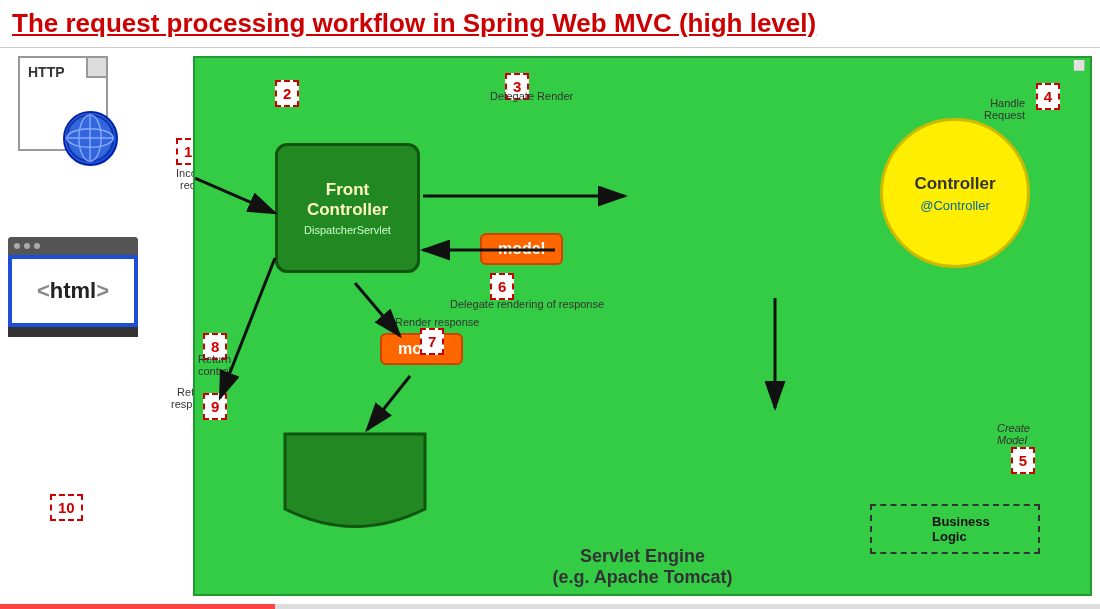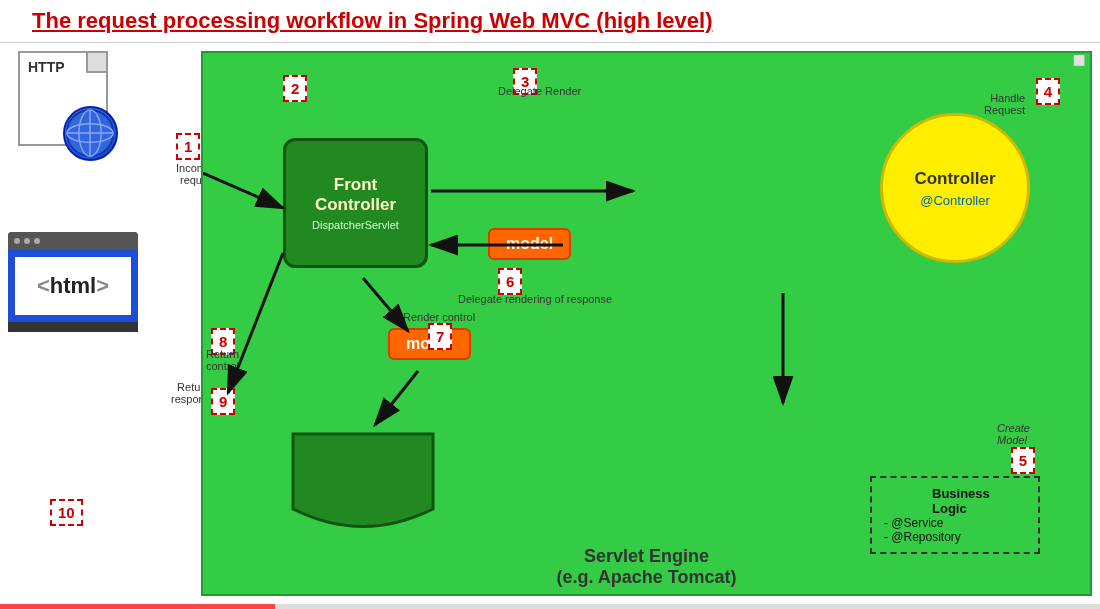--- a/index.html
+++ b/index.html
@@ -16,31 +16,29 @@
       background: white;
       display: flex;
       flex-direction: column;
     }
     .title-bar {
       background: white;
       padding: 8px 12px;
       border-bottom: 1px solid #ccc;
     }
     .title-text {
-      font-size: 22px;
+      font-size: 26px;
       font-weight: bold;
       color: #cc0000;
       text-decoration: underline;
-      margin-left: 20px;
     }
     .content-area {
       display: flex;
       flex: 1;
       padding: 8px;
-      gap: 8px;
       background: white;
       position: relative;
     }
     .left-panel {
       width: 185px;
       display: flex;
       flex-direction: column;
       gap: 6px;
       position: relative;
       flex-shrink: 0;
@@ -111,21 +109,21 @@
       height: 6px;
       background: #aaa;
       border-radius: 50%;
     }
     .browser-body {
       background: white;
       height: 72px;
       display: flex;
       align-items: center;
       justify-content: center;
-      border: 7px solid #1d4ed8;
+      border: 4px solid #1d4ed8;
     }
     .html-text {
       font-size: 22px;
       font-weight: bold;
       color: #222;
     }
     .html-text span {
       color: #888;
     }
     .dashed-box {
@@ -320,21 +318,21 @@
           <div class="browser-body">
             <span class="html-text"><span>&lt;</span>html<span>&gt;</span></span>
           </div>
         </div>
       </div>
 
       <div style="position:absolute; top:330px; left:163px;">
         <div style="font-size:11px; color:#333; text-align:center;">Return<br>response</div>
       </div>
 
-      <div style="position:absolute; top:448px; left:42px;">
+      <div style="position:absolute; top:438px; left:42px;">
         <div class="dashed-box">
           <span class="step-number">10</span>
         </div>
       </div>
 
     </div>
 
     <div class="diagram-area" style="position:relative;">
 
       <div style="position:absolute; top:2px; right:4px; font-size:10px; color:#555;">⬜</div>
@@ -372,40 +370,39 @@
       </div>
       <div style="position:absolute; top:240px; left:255px; font-size:11px; color:#333;">Delegate rendering of response</div>
 
       <div class="model-box" style="top: 275px; left: 185px;">
         <span class="model-label">model</span>
       </div>
 
       <div class="dashed-box" style="position:absolute; top:270px; left:225px;">
         <span class="step-number">7</span>
       </div>
-      <div style="position:absolute; top:258px; left:200px; font-size:11px; color:#333;">Render control</div>
+      <div style="position:absolute; top:258px; left:200px; font-size:11px; color:#333;">Render response</div>
 
       <div class="dashed-box" style="position:absolute; top:275px; left:8px;">
         <span class="step-number">8</span>
       </div>
       <div style="position:absolute; top:295px; left:3px; font-size:11px; color:#333;">Return<br>control</div>
 
       <div class="dashed-box" style="position:absolute; top:335px; left:8px;">
         <span class="step-number">9</span>
       </div>
 
       <div style="position:absolute; bottom:65px; left:85px; width:150px; height:100px;">
         <svg width="150" height="110" viewBox="0 0 150 110">
           <path d="M5,5 L145,5 L145,80 Q75,115 5,80 Z" fill="#228822" stroke="#115511" stroke-width="3"></path>
         </svg>
       </div>
 
       <div class="biz-box">
         <div class="biz-label">Business Logic</div>
-        <div class="biz-sub">- @Service<br>- @Repository</div>
       </div>
 
       <div class="dashed-box" style="position:absolute; bottom:120px; right:55px;">
         <span class="step-number">5</span>
       </div>
       <div style="position:absolute; bottom:148px; right:60px; font-size:11px; color:#333;font-style:italic;">Create<br>Model</div>
 
       <div class="servlet-label">
         <span>Servlet Engine</span><br>
         <span>(e.g. Apache Tomcat)</span>

